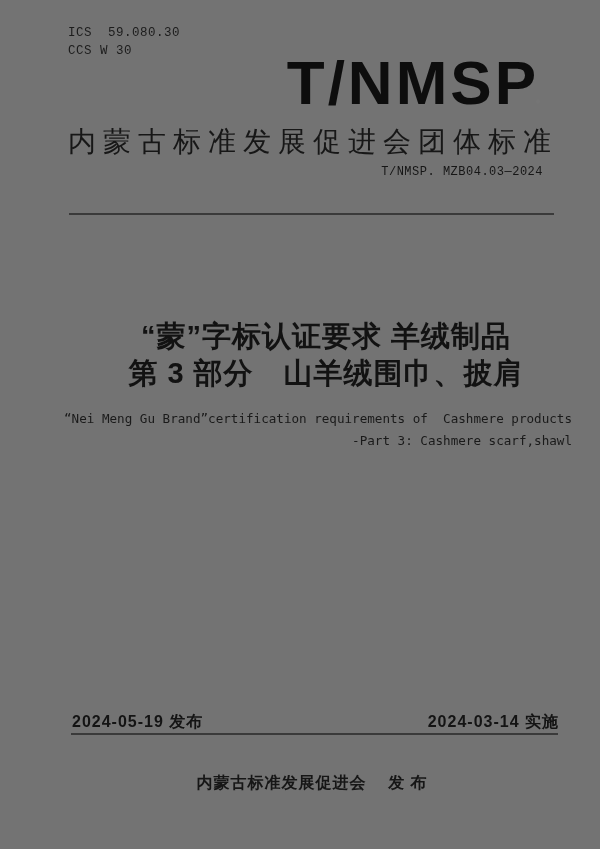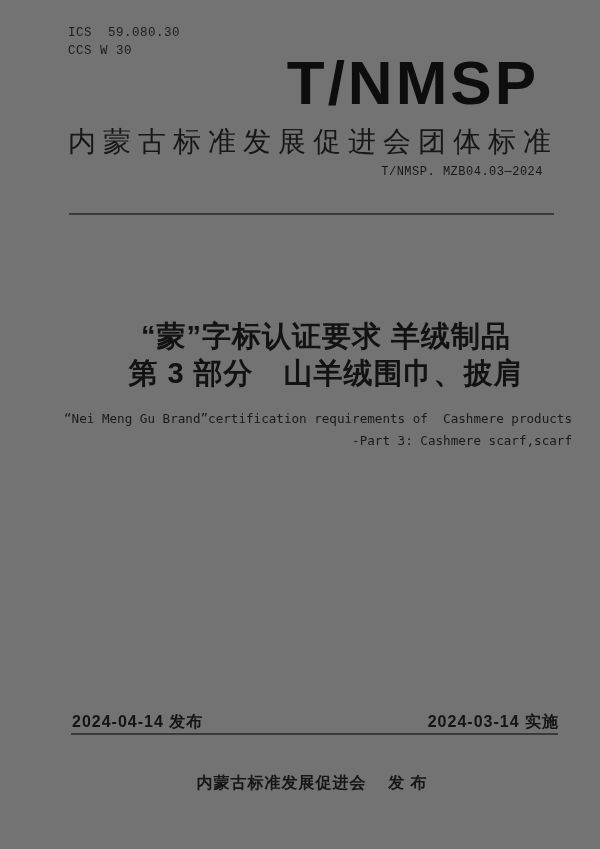--- a/index.html
+++ b/index.html
@@ -164,25 +164,25 @@
 
   <div class="divider divider-top"></div>
 
   <div class="title-block">
     <div class="title-cn">“蒙”字标认证要求 羊绒制品</div>
     <div class="title-cn">第 3 部分　山羊绒围巾、披肩</div>
   </div>
 
   <div class="title-en-block">
     <div class="title-en pre">“Nei Meng Gu Brand”certification requirements of  Cashmere products</div>
-    <div class="title-en pre">-Part 3: Cashmere scarf,scarf</div>
+    <div class="title-en pre">-Part 3: Cashmere scarf,shawl</div>
   </div>
 
   <div class="dates-row">
-    <span class="pre">2024-04-14 发布</span>
+    <span class="pre">2024-05-19 发布</span>
     <span class="pre">2024-03-14 实施</span>
   </div>
 
   <div class="divider divider-bottom"></div>
 
   <div class="publisher pre">内蒙古标准发展促进会    发 布</div>
 
 </div>
 
 </body></html>

